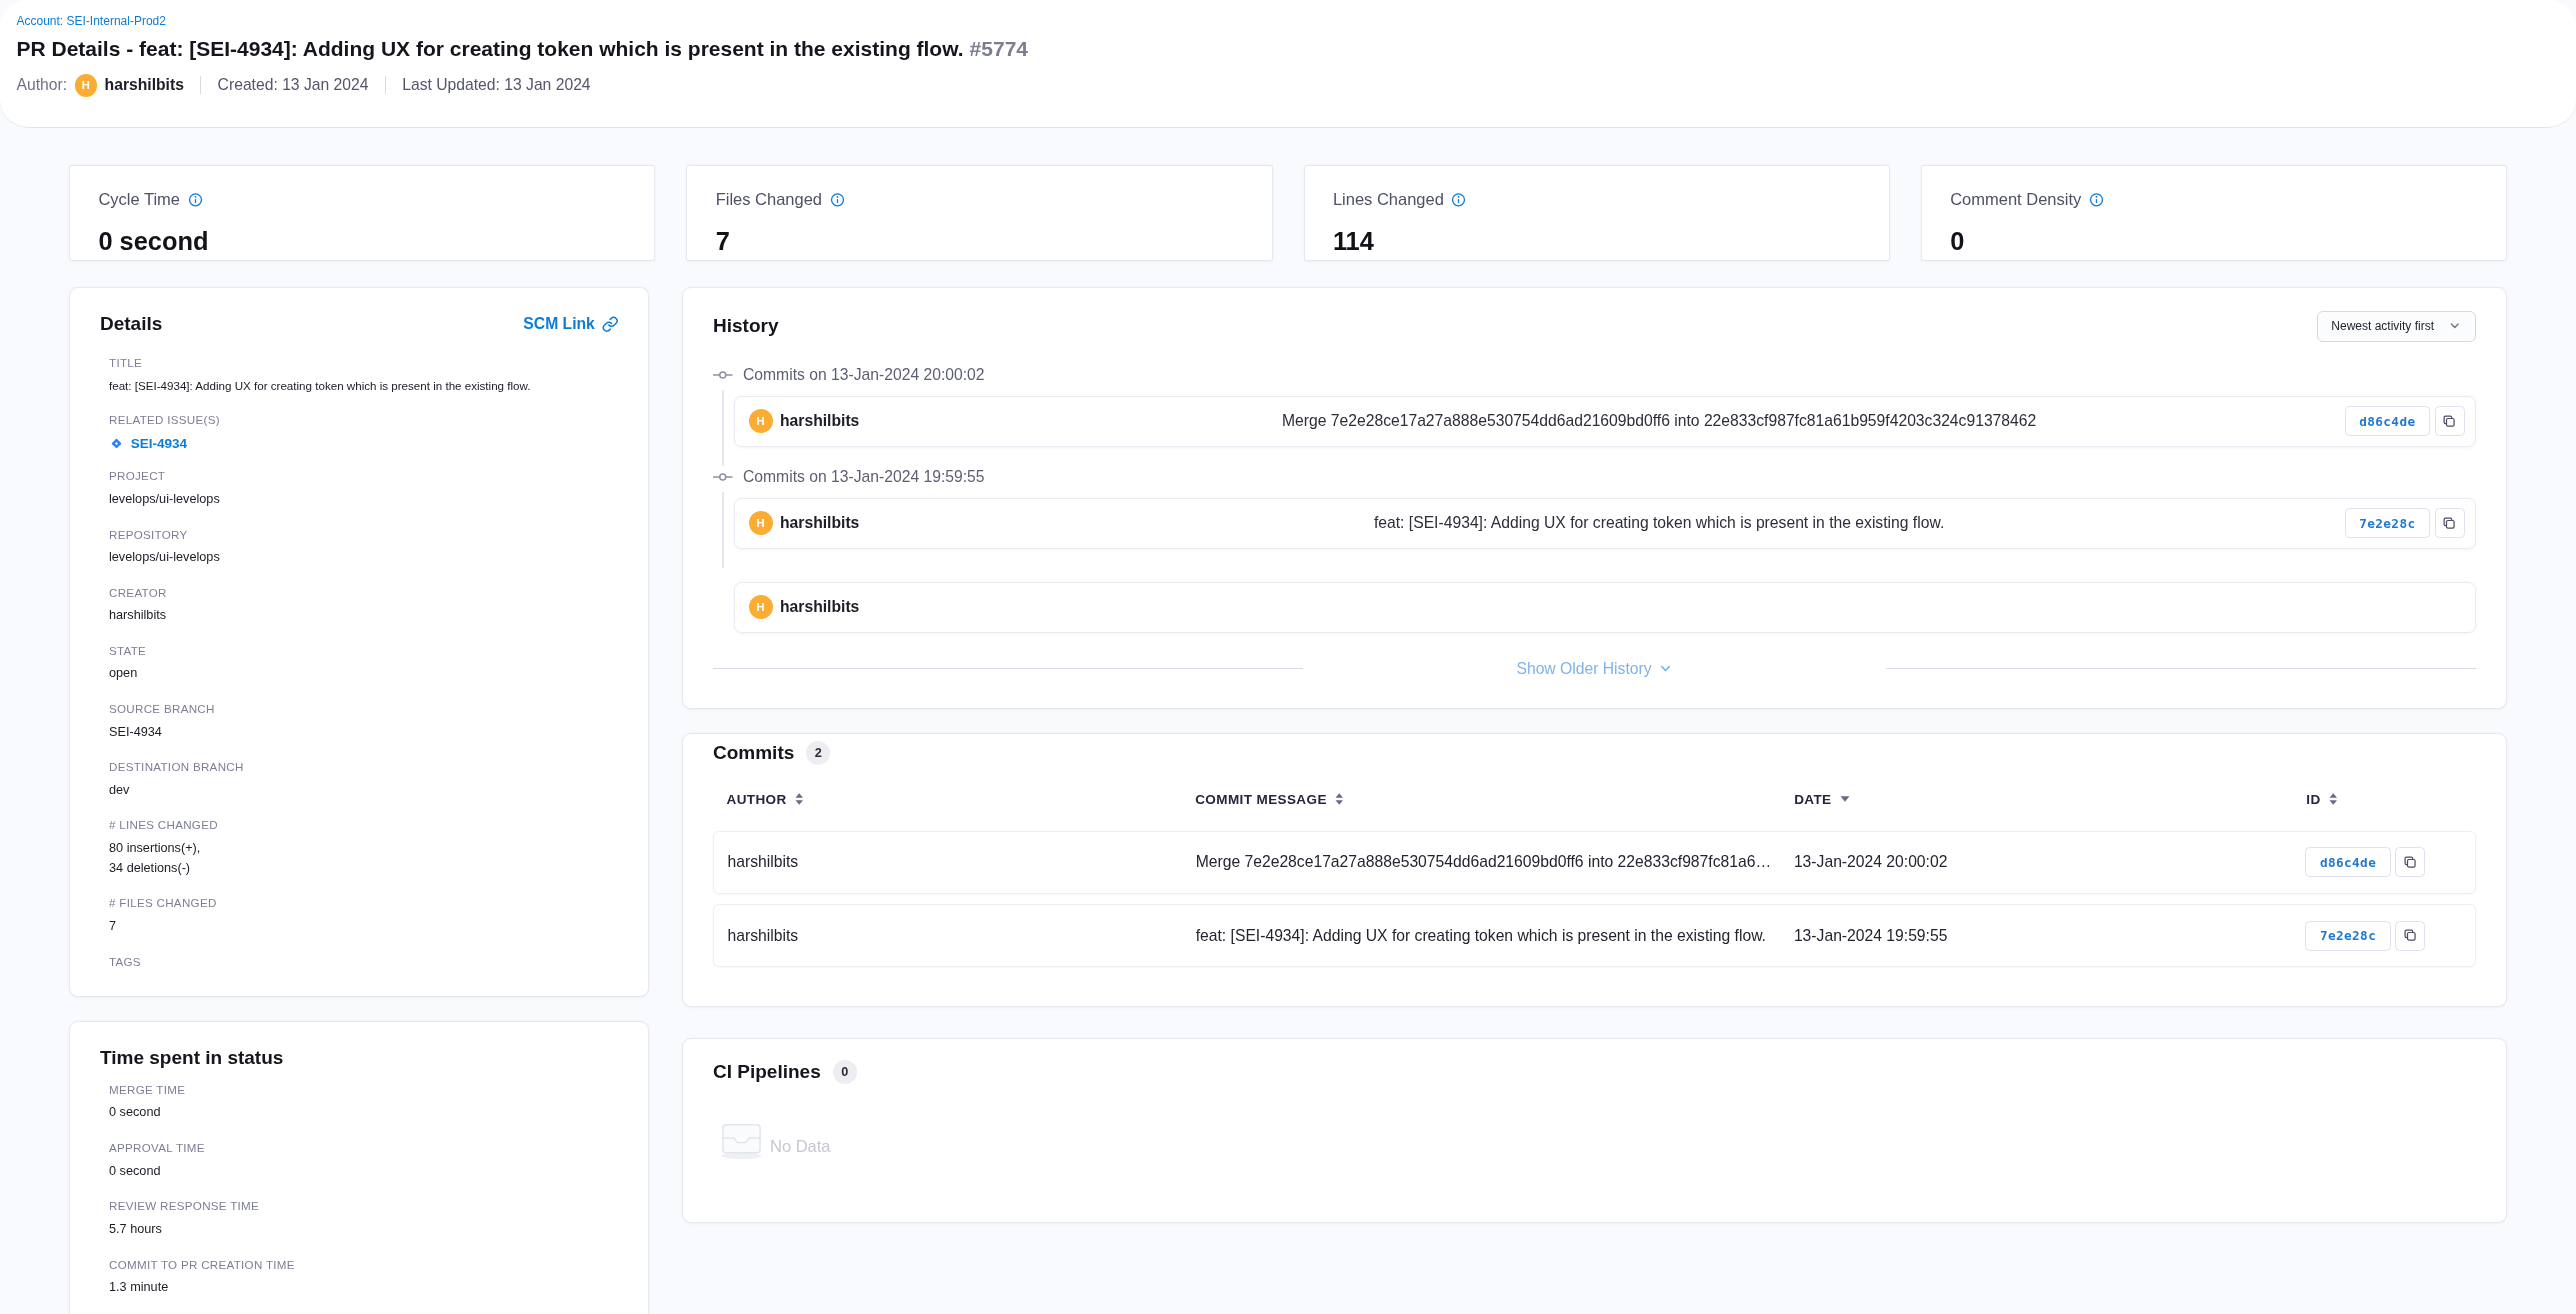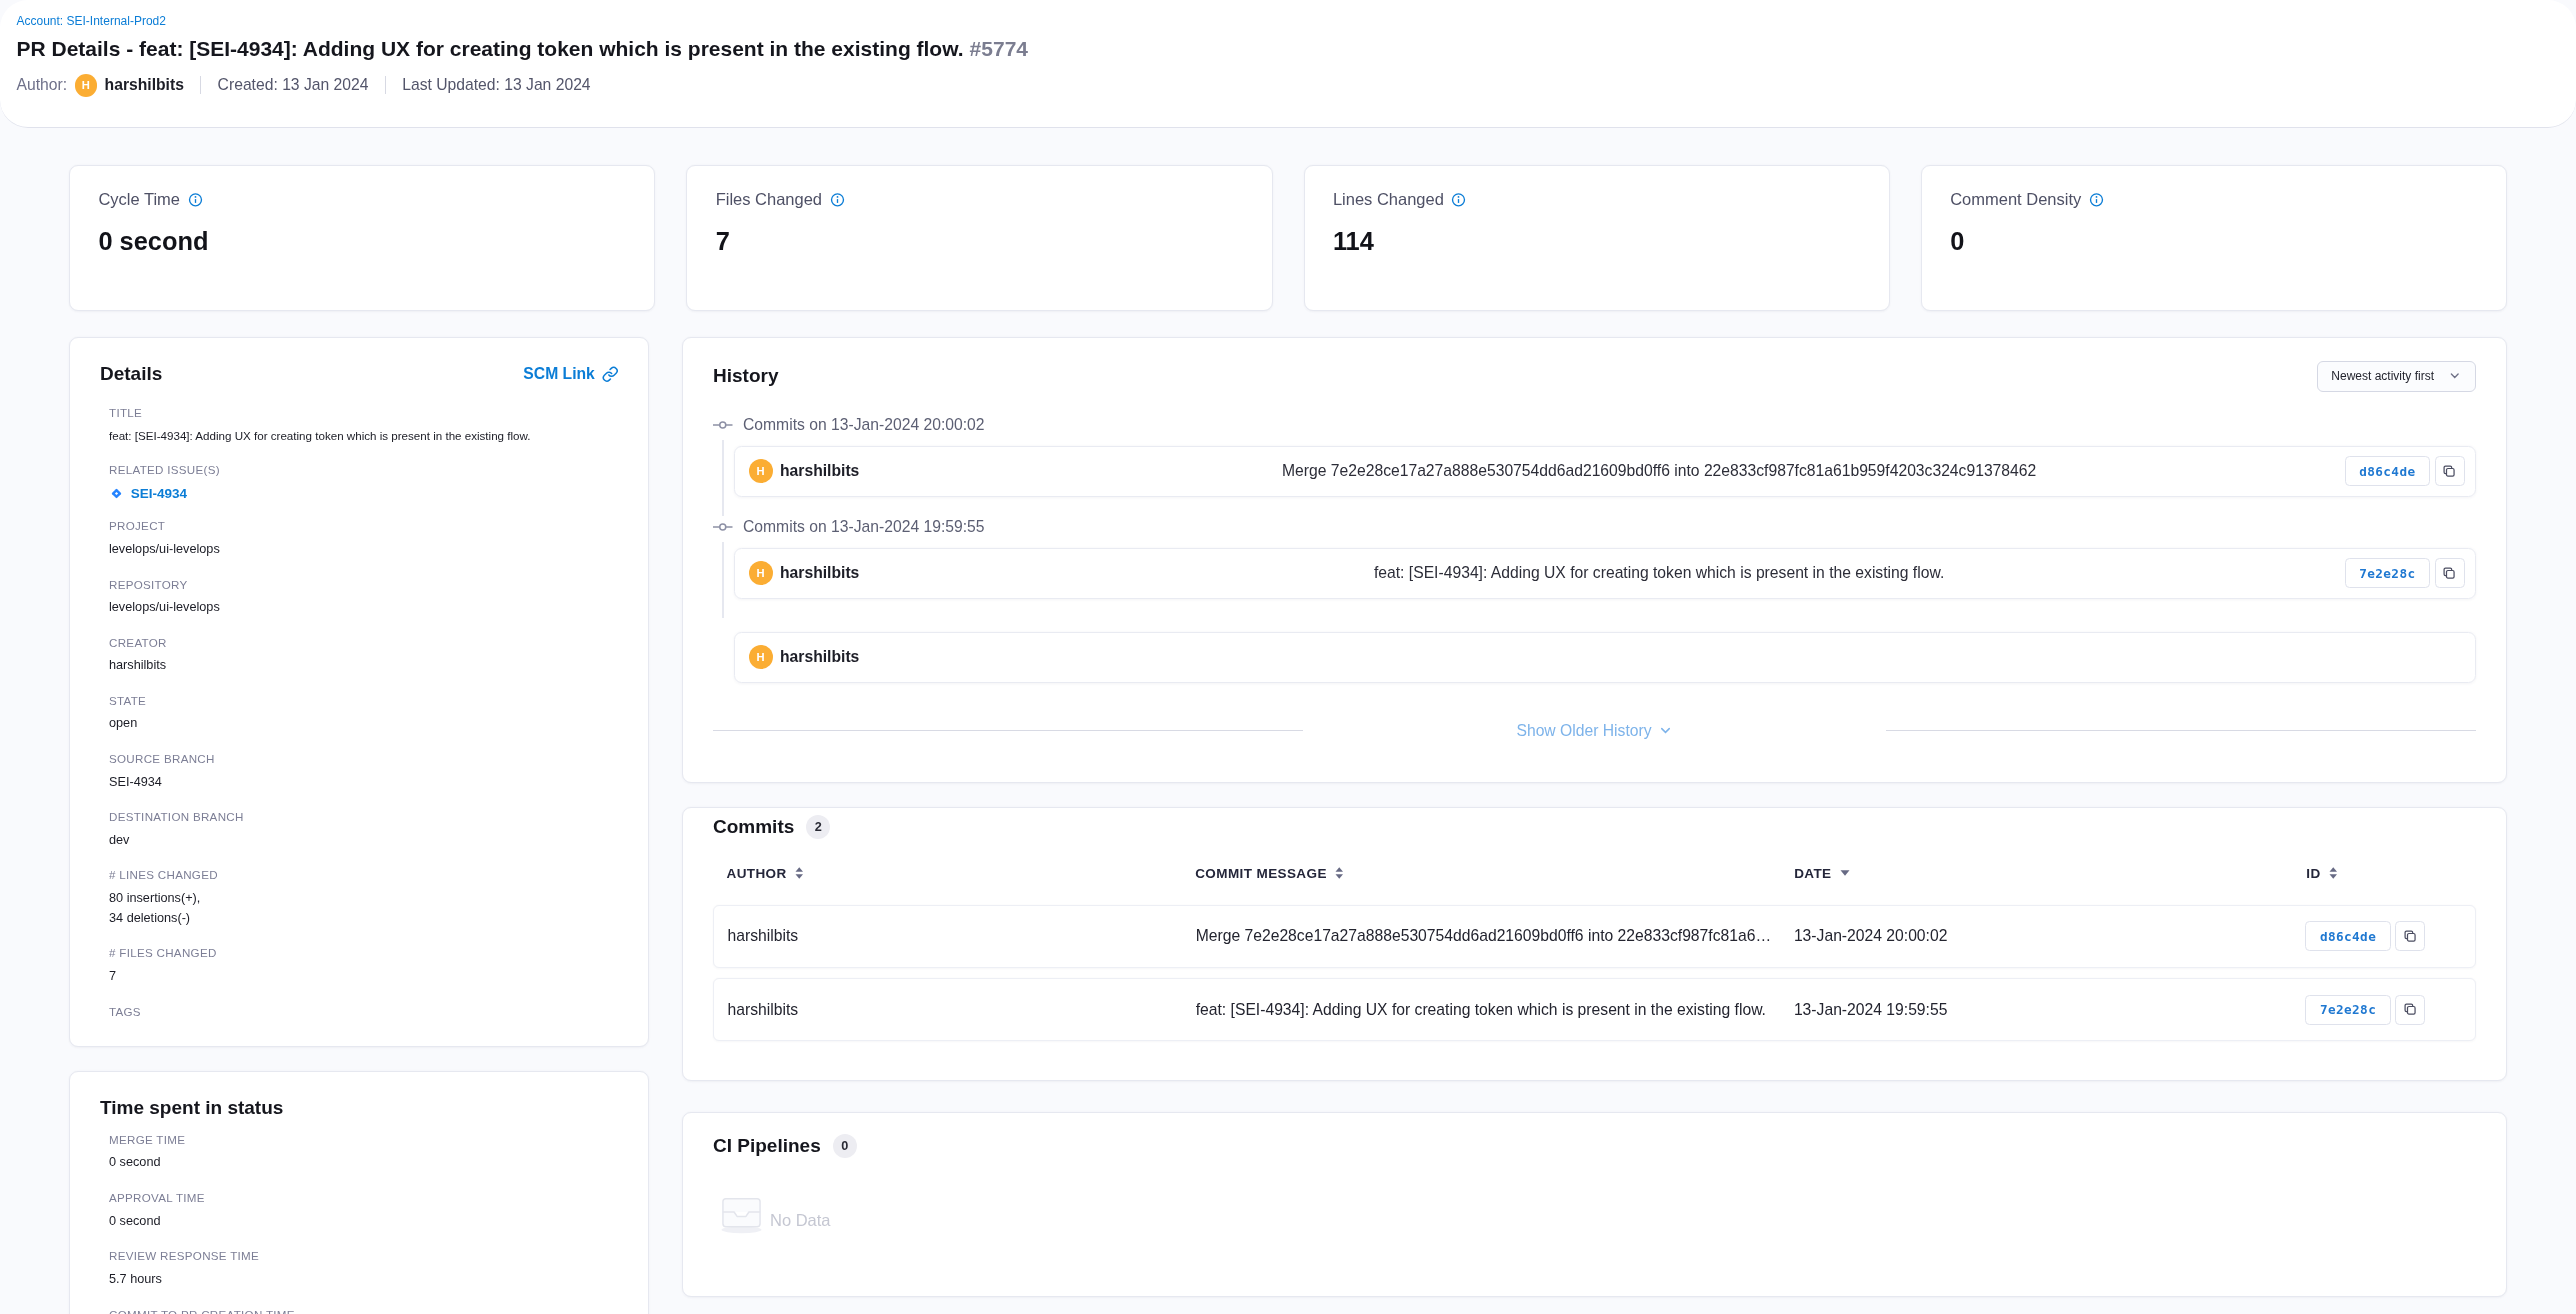--- a/index.html
+++ b/index.html
@@ -22,22 +22,22 @@
   .avatar { width:24px; height:24px; border-radius:50%; background:#fbad33; color:#fff; font-weight:700;
             font-size:11.2px; display:flex; align-items:center; justify-content:center; margin:0 7.5px; }
   .avatar.small { width:22.5px; height:22.5px; }
   .author-name { color:#1d1e27; font-weight:700; }
   .date-text { color:#53556a; }
   .vsep { width:0.7px; height:18px; background:#d7d9e3; margin:0 16.5px; }
 
   
   .content { padding:37px 69px 0; }
   .metrics { display:flex; gap:31px; }
-  .metric-card { flex:1; background:#fff; border:0.7px solid #e6e8f0; border-radius:9px;
-                 box-shadow:0 0.7px 2.2px rgba(40,45,70,.05); padding:24px 28.4px; height:146px; }
+  .metric-card { flex:1; background:#fff; border:0.7px solid #e6e8f0; border-radius:3px;
+                 box-shadow:0 0.7px 2.2px rgba(40,45,70,.05); padding:24px 28.4px; height:96px; }
   .metric-label { display:flex; align-items:center; gap:7.5px; font-size:16.5px; color:#4e5065; font-weight:500; }
   .metric-value { margin-top:18px; font-size:25.4px; font-weight:700; color:#121319; }
 
   .main { display:grid; grid-template-columns:580px 1fr; column-gap:33px; margin-top:26px; align-items:start; }
   .col { display:flex; flex-direction:column; }
   .panel { background:#fff; border:0.7px solid #e6e8f0; border-radius:9px; box-shadow:0 0.7px 2.2px rgba(40,45,70,.05); }
   .panel-heading { font-size:19px; font-weight:700; color:#15161d; }
 
   
   .details-panel { padding:25.4px 30px 10.5px; }
@@ -68,21 +68,21 @@
   .h-card .who .avatar { margin-left:0; }
   .h-card .msg { font-size:15.7px; color:#2c2d38; justify-self:center; max-width:100%;
                  white-space:nowrap; overflow:hidden; text-overflow:ellipsis; }
   .sha-group { display:flex; align-items:center; gap:4.5px; }
   .sha-chip { border:0.7px solid #dfe2ec; background:#fff; border-radius:4.5px; height:30px; padding:0 13.5px;
               font-family:"DejaVu Sans Mono",monospace; font-size:12.7px; font-weight:700; color:#1f78d1; letter-spacing:0.4px; }
   .copy-btn { border:0.7px solid #dfe2ec; background:#fff; border-radius:4.5px; width:30px; height:30px;
               display:flex; align-items:center; justify-content:center; }
   .show-older { display:flex; align-items:center; margin-top:6px; }
   .show-line { flex:1; height:0.7px; background:#d8dae4; }
-  .show-older-btn { display:flex; align-items:center; gap:6px; margin:12px 213px; color:#7db3ea; font-size:15.7px; font-weight:500; }
+  .show-older-btn { display:flex; align-items:center; gap:6px; margin:0 213px; color:#7db3ea; font-size:15.7px; font-weight:500; }
 
   
   .commits-panel { margin-top:24px; padding:7px 30px 39px; }
   .section-head { display:flex; align-items:center; gap:12px; }
   .count-badge { min-width:24px; height:24px; border-radius:12px; background:#ededf2; color:#2a2b35;
                  font-size:12.7px; font-weight:700; display:flex; align-items:center; justify-content:center; padding:0 4.5px; }
   .table { margin-top:19.5px; }
   .t-head { display:grid; grid-template-columns:27% 34.5% 29.5% 1fr; padding:7.5px 13.5px 13.5px;
             font-size:13.5px; font-weight:700; color:#24263a; letter-spacing:0.4px; }
   .t-head .th { display:flex; align-items:center; gap:7.5px; cursor:pointer; }

